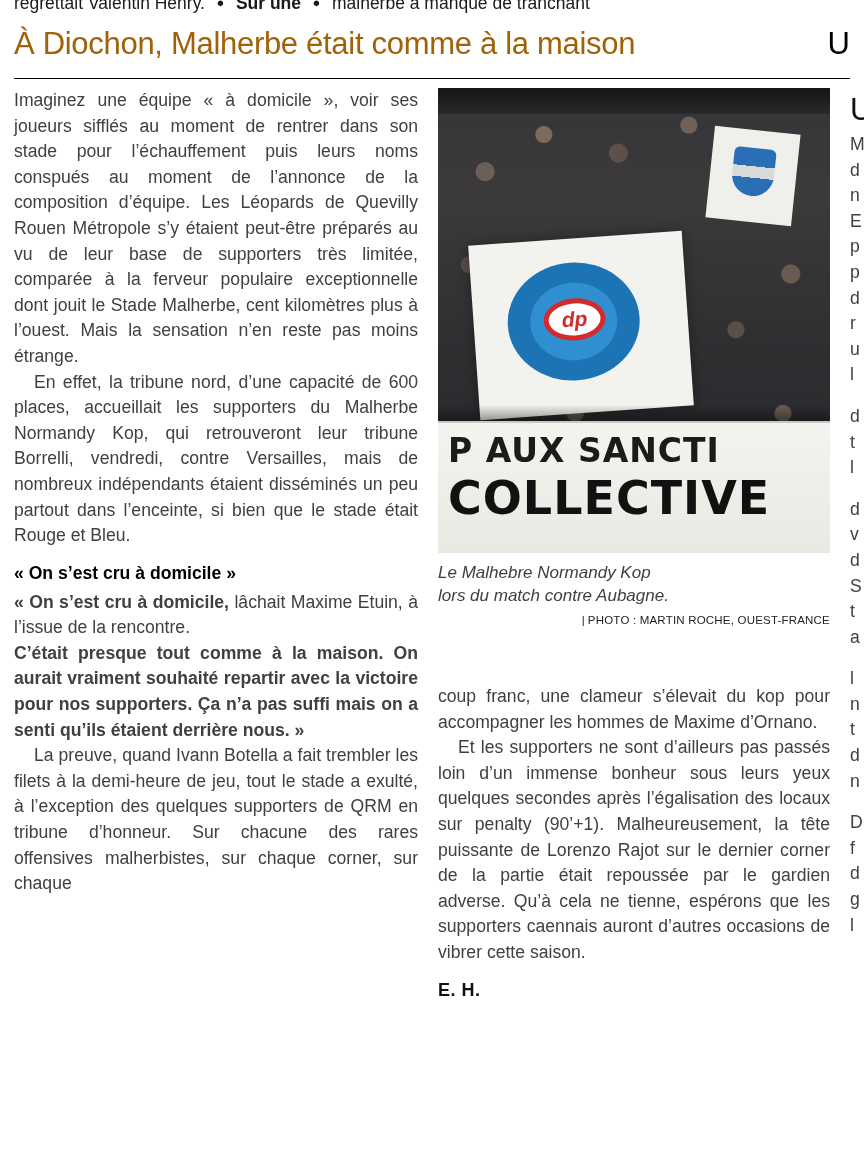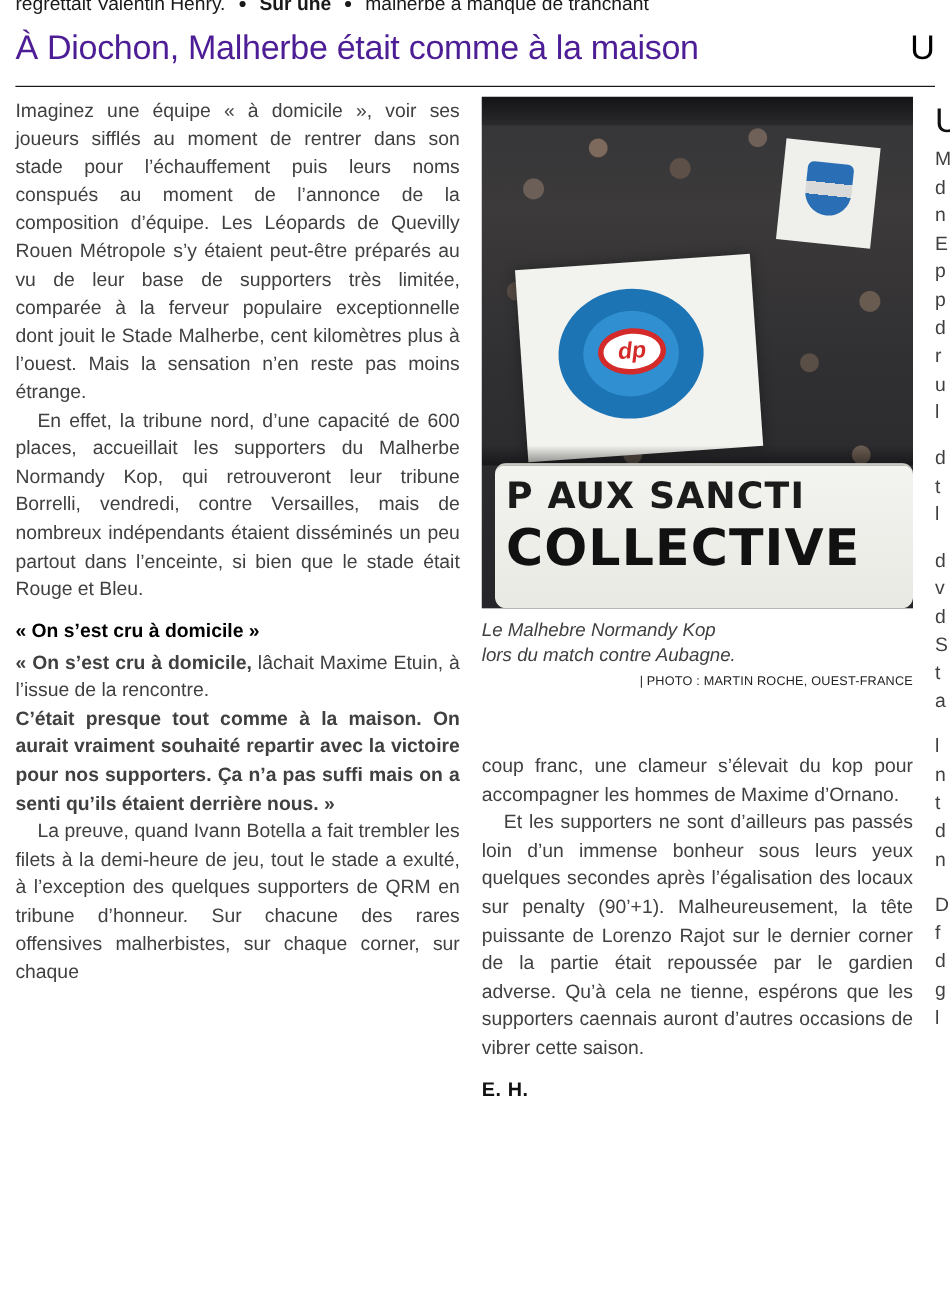--- a/index.html
+++ b/index.html
@@ -56,21 +56,21 @@
     top: 22px;
     left: 14px;
     right: 14px;
     height: 48px;
   }
   .headline {
     font-size: 31px;
     font-weight: 400;
     letter-spacing: -0.3px;
     line-height: 44px;
-    color: #4c1d95;
+    color: #a16207;
     white-space: nowrap;
   }
   .headline-right {
     position: absolute;
     right: 0;
     top: 0;
     font-size: 31px;
     line-height: 44px;
     color: #000;
   }
@@ -203,25 +203,24 @@
     background: #efefec;
     transform: rotate(6deg);
   }
   .photo .flagsmall .crest {
     position: absolute; left: 22px; top: 18px;
     width: 42px; height: 48px; border-radius: 6px 6px 22px 22px;
     background: linear-gradient(180deg,#2a6fb5 0 38%, #d9d9d9 38% 62%, #2a6fb5 62% 100%);
   }
   .photo .banner {
     position: absolute;
-    left: 12px; right: 0; bottom: 0;
+    left: 0; right: 0; bottom: 0;
     height: 130px;
     background: linear-gradient(180deg,#f3f3ef 0%, #e9e9e4 100%);
     border-top: 2px solid #c9c9c2;
-    border-radius: 10px;
   }
   .photo .banner .line1 {
     position: absolute;
     left: 10px; top: 8px;
     font-family: "DejaVu Sans", sans-serif;
     font-weight: bold;
     font-size: 33px;
     letter-spacing: 1px;
     color: #1b1b1b;
     white-space: nowrap;

